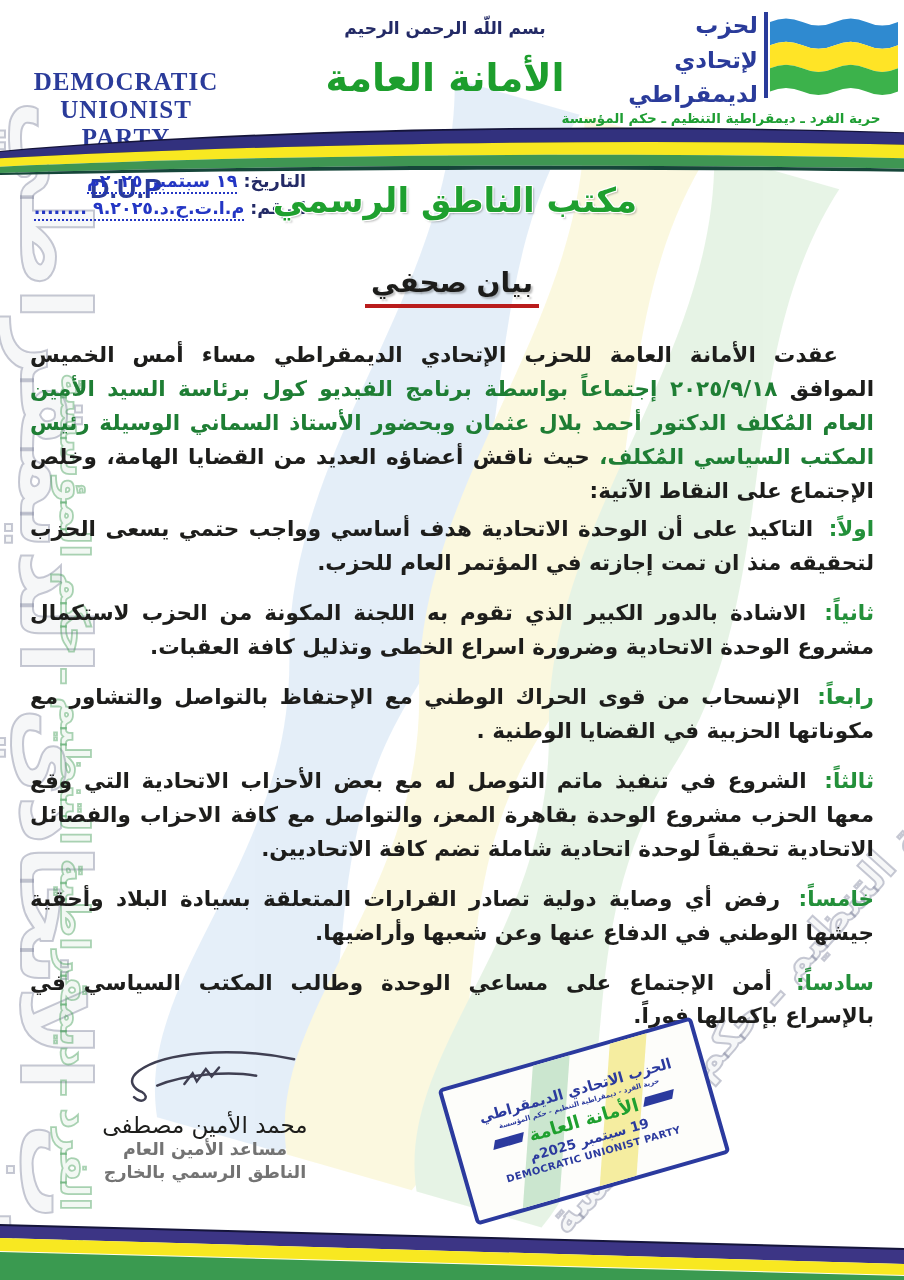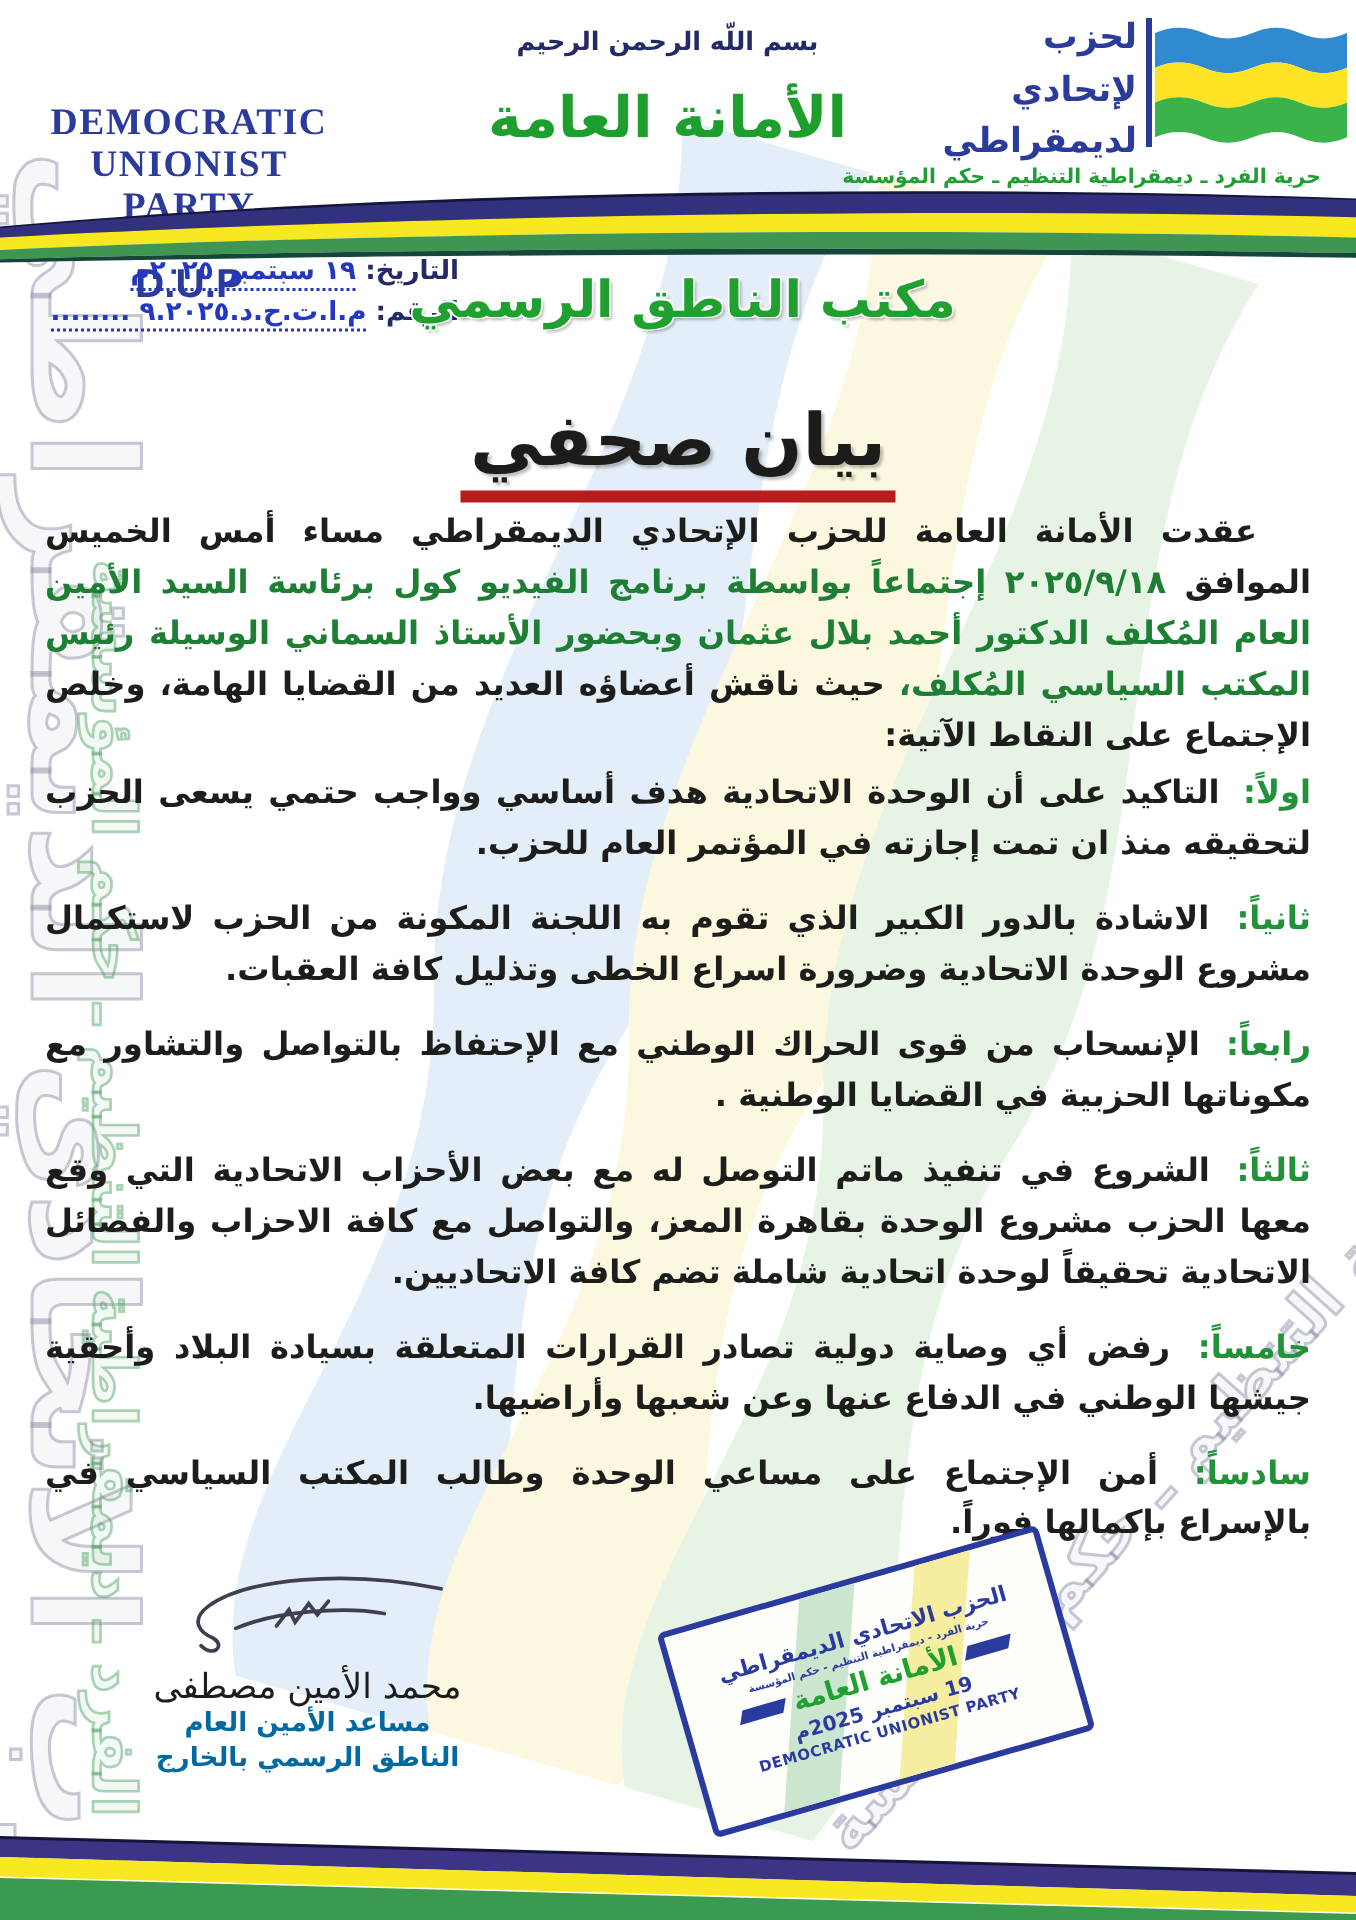--- a/index.html
+++ b/index.html
@@ -46,38 +46,38 @@
   .meta { position:absolute; top:168px; left:12px; width:294px; direction:rtl;
           text-align:right; z-index:2; }
   .meta-line { font-size:17.5px; font-weight:bold; color:#232a66; line-height:1.55; }
   .meta-value { color:#2336c4; border-bottom:2px dotted #2336c4; padding-bottom:1px; }
 
   .office-title { position:absolute; top:180px; left:240px; width:430px; text-align:center;
                   font-size:34px; font-weight:bold; color:#1fa02f; direction:rtl; z-index:2;
                   text-shadow:1px 1px 0 #fff,-1px -1px 0 #fff,1px -1px 0 #fff,-1px 1px 0 #fff,2px 2px 2px rgba(0,0,0,0.25); }
 
   .statement-wrap { position:absolute; top:266px; left:0; width:904px; text-align:center; z-index:2; }
-  .statement-title { display:inline-block; font-size:48px; font-weight:bold; color:#1c1c1a;
-                     direction:rtl; border-bottom:8px solid #b91c1c; padding:0 6px 5px 6px;
+  .statement-title { display:inline-block; font-size:28px; font-weight:bold; color:#1c1c1a;
+                     direction:rtl; border-bottom:4px solid #b91c1c; padding:0 6px 5px 6px;
                      text-shadow:2px 2px 2px rgba(0,0,0,0.25); }
 
   
   .doc-body { position:absolute; top:338px; left:30px; width:844px; direction:rtl;
               text-align:justify; font-size:21.5px; font-weight:bold; color:#1d1d1b;
               line-height:1.58; z-index:2; }
   .intro { margin-bottom:4px; text-indent:36px; }
   .seg-green { color:#1e7e34; }
   .point { margin-bottom:16px; }
   .point-label { color:#23903a; padding-left:6px; }
 
   
   .sig { position:absolute; top:1046px; left:50px; width:310px; text-align:center;
          direction:rtl; z-index:2; }
   .sig-name  { font-size:23px; font-weight:normal; color:#1d1d1b; margin-top:0; }
-  .sig-title { font-size:17.5px; font-weight:bold; color:#0369a1; line-height:1.3; }
+  .sig-title { font-size:17.5px; font-weight:bold; color:#737373; line-height:1.3; }
 
   
   .stamp-wrap { position:absolute; top:1050px; left:452px; width:264px; height:142px;
                 transform:rotate(-16deg); z-index:3; }
   .stamp { position:relative; width:100%; height:100%; border:4px solid #2b3a9e;
            border-radius:5px; background:#fdfdfa; overflow:hidden; text-align:center;
            direction:rtl; display:flex; flex-direction:column; justify-content:center;
            gap:2px; padding:4px 6px; }
   .stamp-stripe { position:absolute; top:-30px; width:36px; height:220px; z-index:0; }
   .stripe-green  { left:66px;  background:#cbe6cf; transform:rotate(20deg); }

